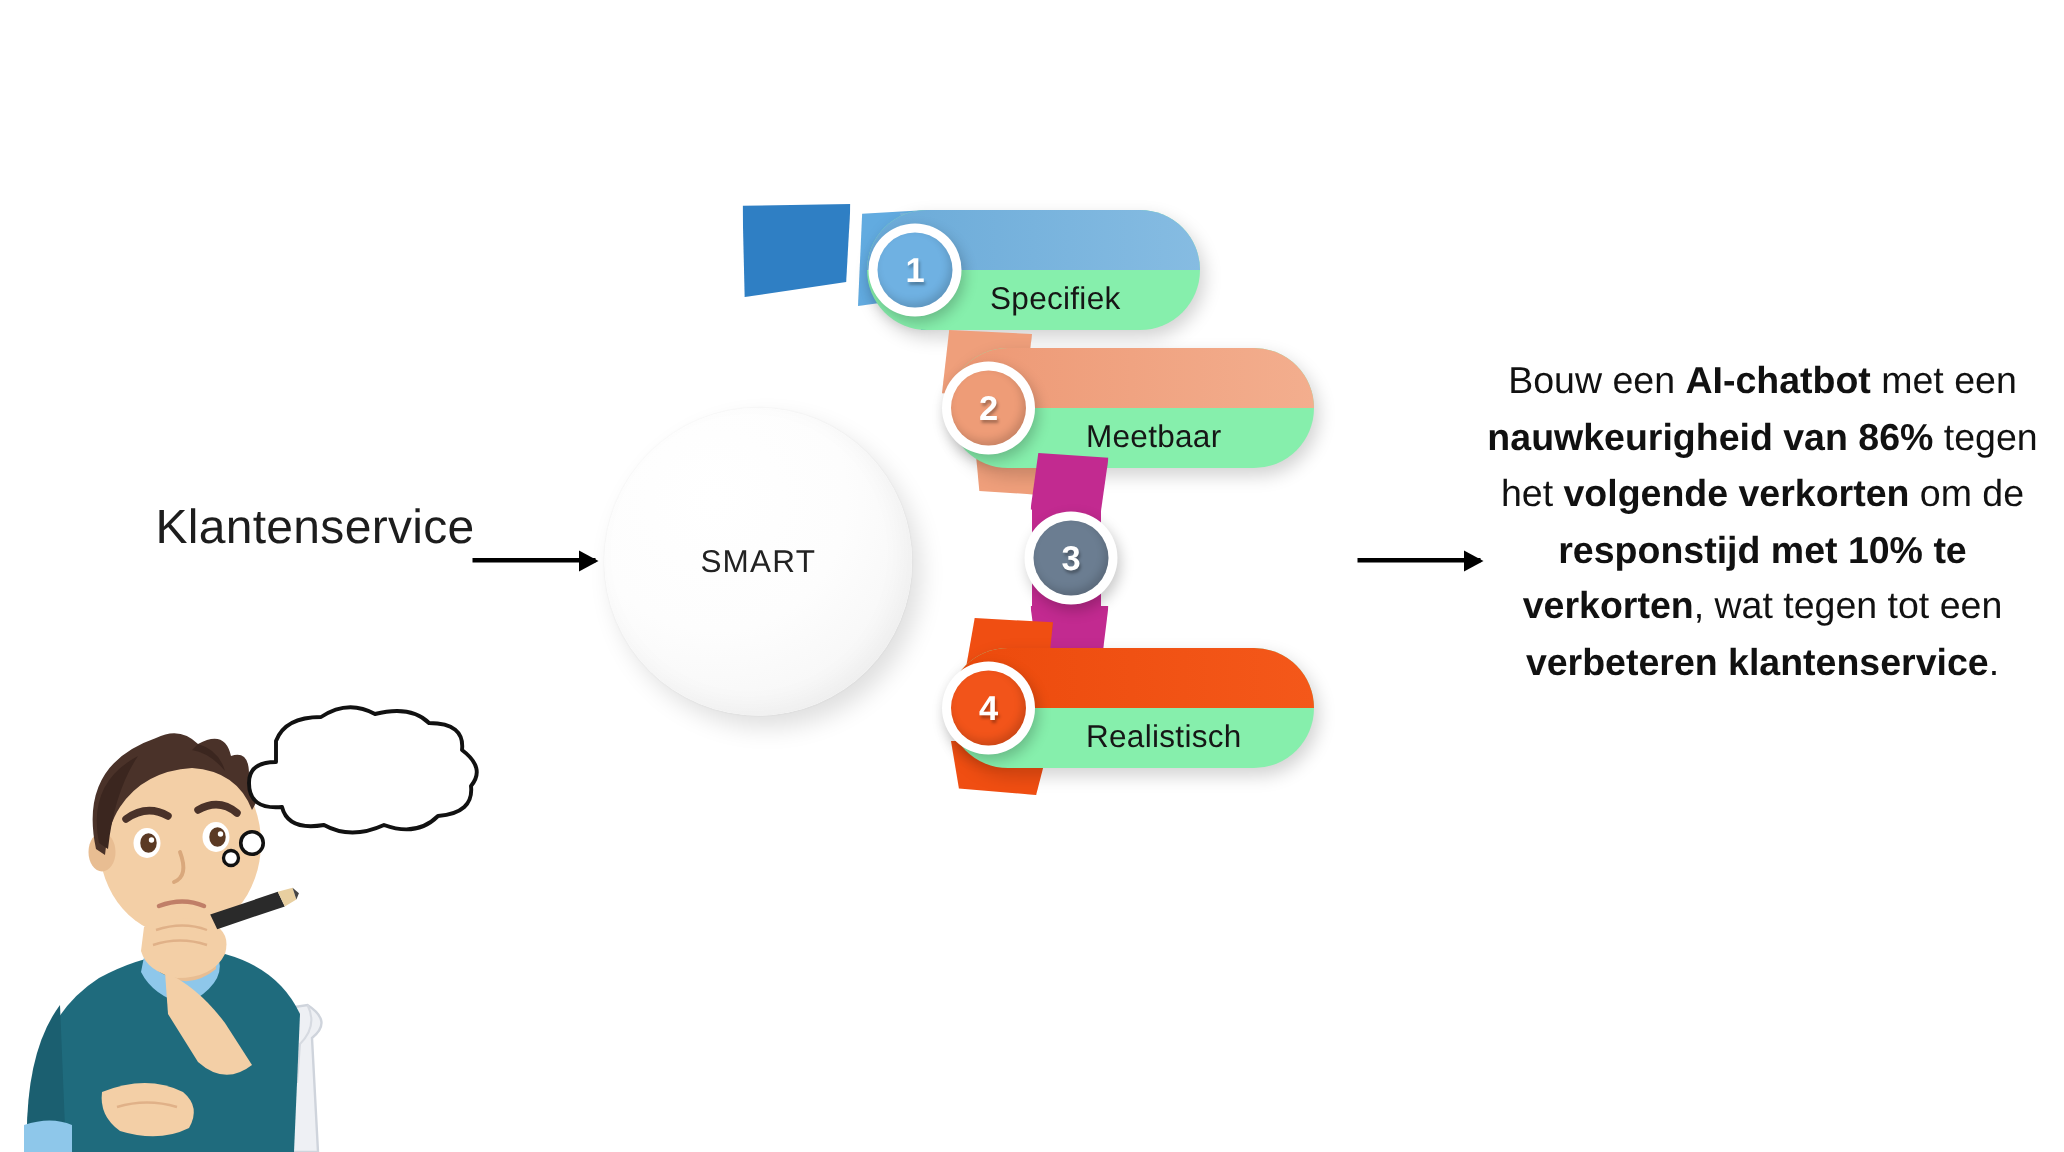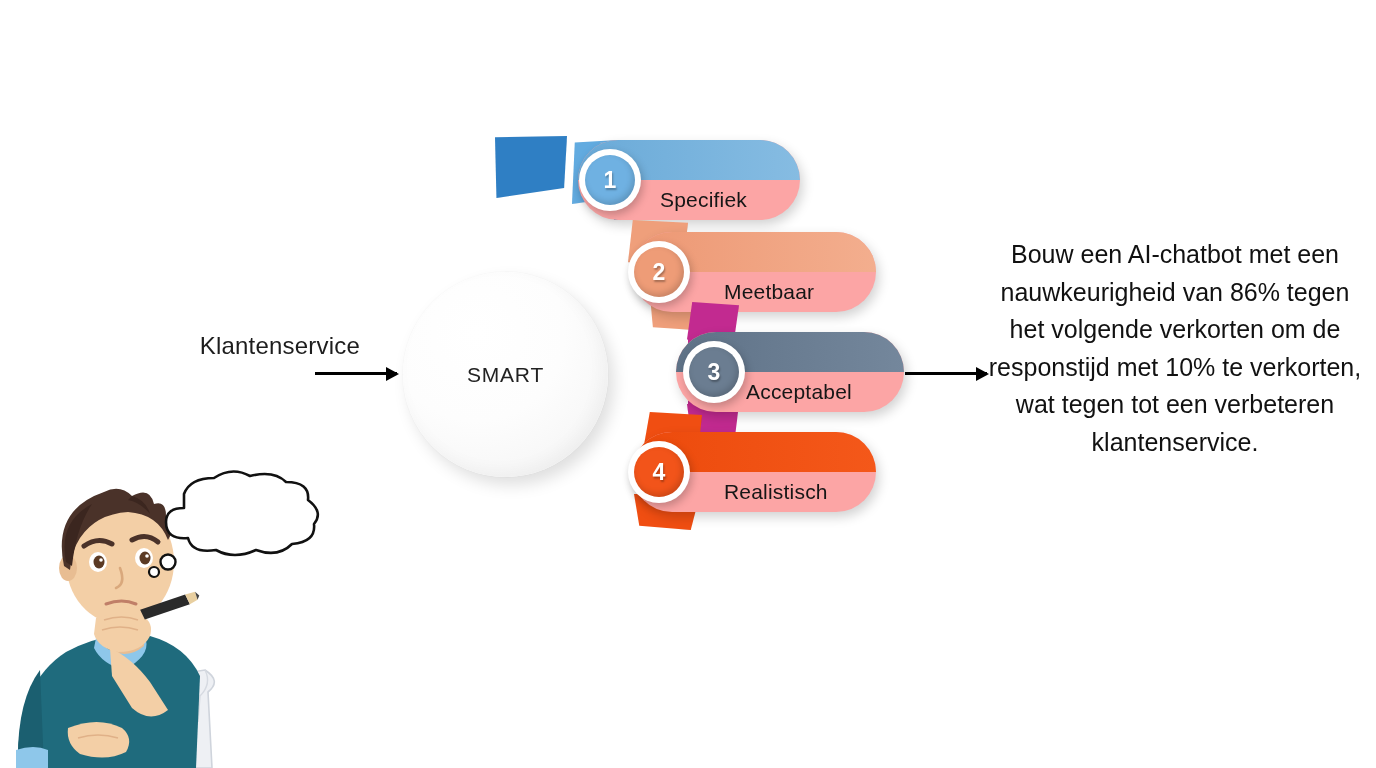--- a/index.html
+++ b/index.html
@@ -9,22 +9,22 @@
     font-family:"Liberation Sans", sans-serif;
     overflow:hidden;
     position:relative;
   }
   .stage{position:absolute;inset:0;width:1376px;height:768px;}
 
   
   .goal-text{
     position:absolute;
     left:60px;top:330px;width:300px;
-    text-align:right;
-    font-size:24px;line-height:1.35;
+    text-align:center;
+    font-size:32px;line-height:1.35;
     color:#1d1d1d;
     font-family:"Liberation Sans", sans-serif;
     letter-spacing:.2px;
   }
   .goal-line{display:block;}
 
   
   .arrow{position:absolute;height:3px;background:#000;}
   .arrow:after{
     content:"";position:absolute;right:-2px;top:50%;
@@ -69,21 +69,21 @@
   }
   
   .connector{
     position:absolute;width:54px;height:78px;
     box-shadow:1px 2px 5px rgba(0,0,0,.2);
   }
 
   
   .pill{
     position:absolute;top:0;height:80px;border-radius:40px;
-    background:#fca5a5;
+    background:#86efac;
     box-shadow:3px 5px 12px rgba(0,0,0,.18);
     overflow:hidden;
   }
   .pill-band{
     position:absolute;left:0;top:0;right:0;height:40px;
   }
   .pill-label{
     position:absolute;left:0;right:0;bottom:0;height:40px;
     display:flex;align-items:center;
     color:#161616;font-size:21px;
@@ -110,21 +110,21 @@
   }
 
   
   .result{
     position:absolute;left:985px;top:236px;width:380px;
     text-align:center;
     font-size:25px;line-height:1.50;
     color:#111;
     font-family:"Liberation Sans", sans-serif;
   }
-  .result b{font-weight:normal;}
+  .result b{font-weight:bold;}
 
   
   .bubble{
     position:absolute;left:152px;top:470px;
     width:178px;height:86px;
     z-index:9;
   }
   .bubble-text{
     position:absolute;left:0;top:0;width:178px;height:86px;
     display:flex;align-items:center;justify-content:center;
@@ -189,26 +189,20 @@
     </div>
   </div>
 
   <div class="row" style="left:580px;top:332px;width:340px;">
     <div class="tail-outer" style="left:107px;top:-30px;width:52px;height:40px;background:#c22a90;
                 clip-path:polygon(10% 0,100% 8%,90% 100%,0 94%);"></div>
     <div class="connector" style="left:108px;top:0px;width:46px;background:#c22a90;
                 clip-path:polygon(0 0,100% 0,100% 100%,0 100%);"></div>
     <div class="tail-inner" style="left:107px;top:72px;width:52px;height:34px;background:#c22a90;
                 clip-path:polygon(0 0,100% 0,92% 100%,8% 94%);"></div>
-    <div class="pill" style="left:96px;width:228px;">
-      <div class="pill-band" style="background:linear-gradient(90deg,#5f7287 0%,#74879c 100%);"></div>
-      <div class="pill-label" style="padding-left:70px;">
-        <span>Acceptabel</span>
-      </div>
-    </div>
     <div class="badge" style="left:103px;top:9px;">
       <div class="badge-inner" style="background:#6b7d91;">
         <span>3</span>
       </div>
     </div>
   </div>
 
   <div class="row" style="left:552px;top:432px;width:340px;">
     <div class="tail-outer" style="left:92px;top:-20px;width:58px;height:36px;background:#f04e12;
                 clip-path:polygon(10% 0,100% 8%,94% 100%,0 92%);"></div>

